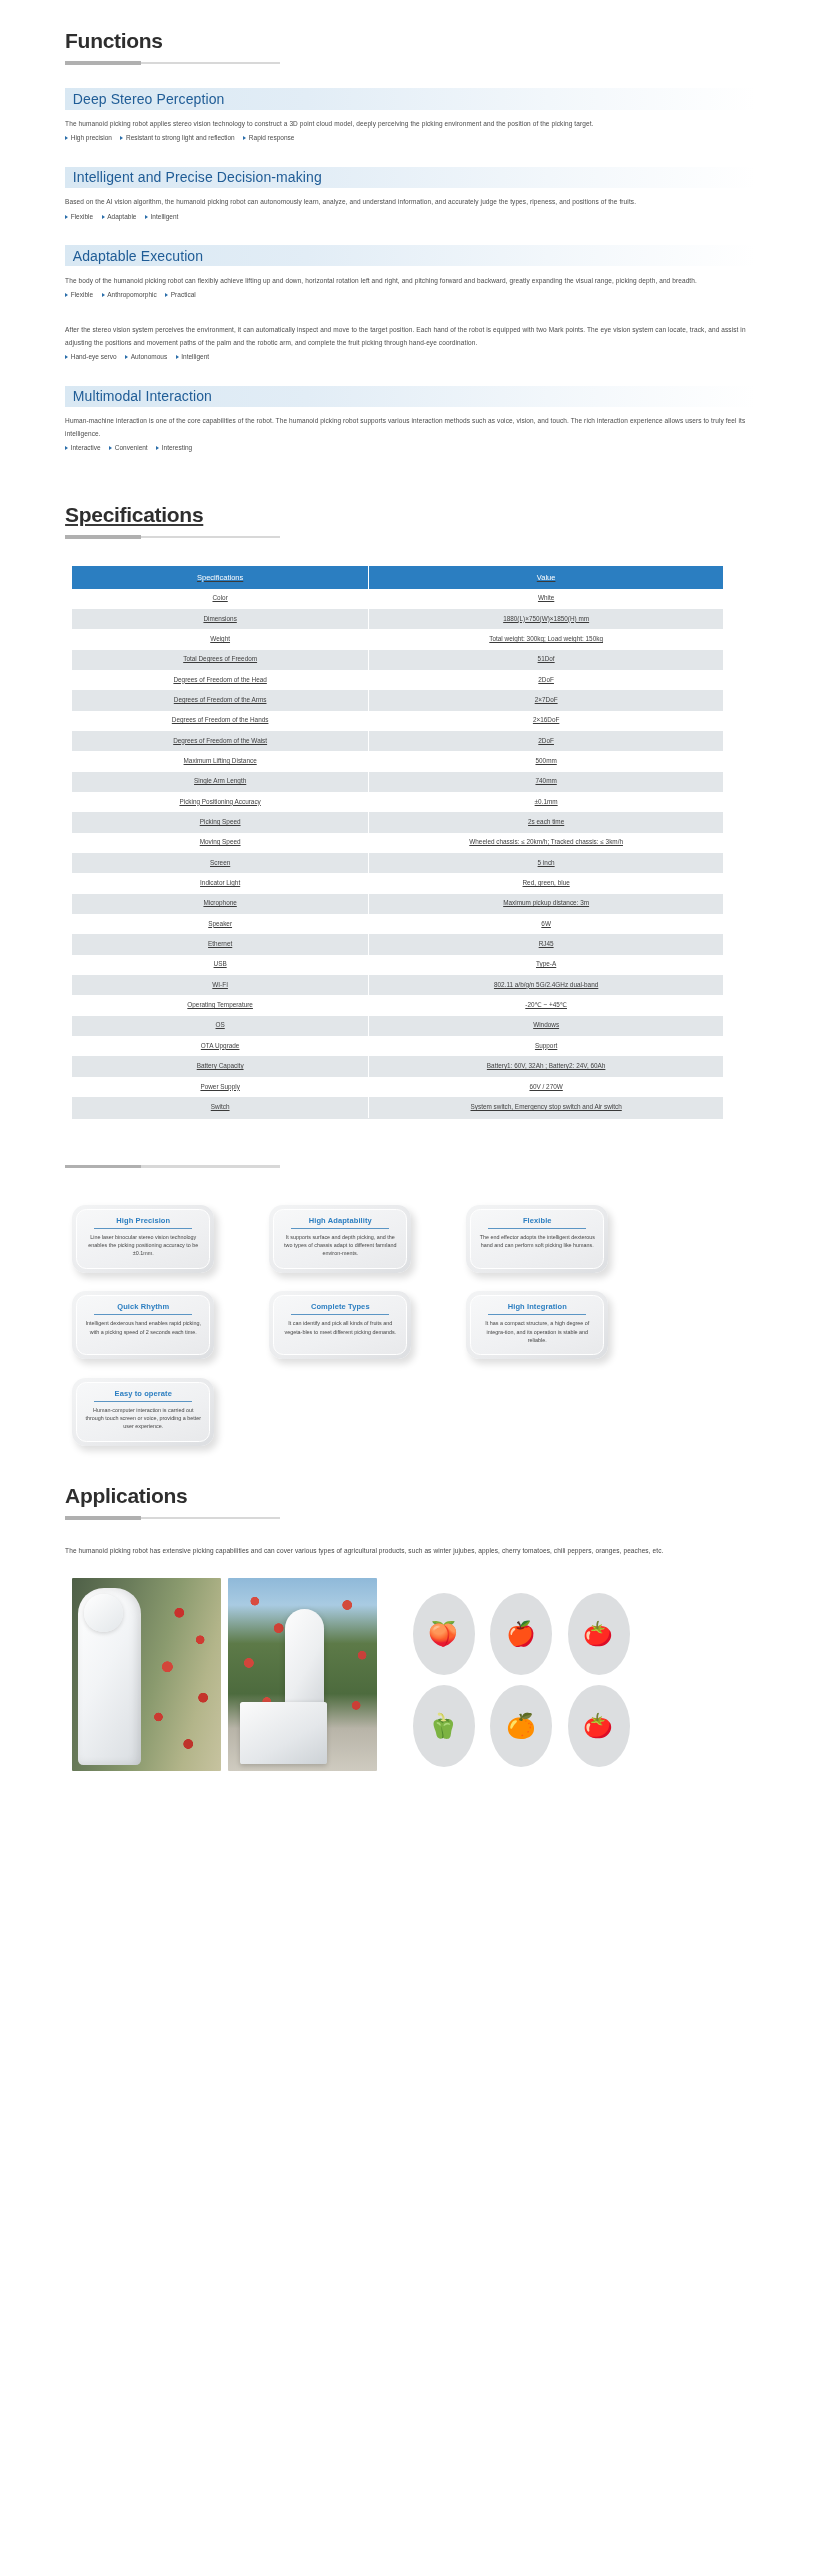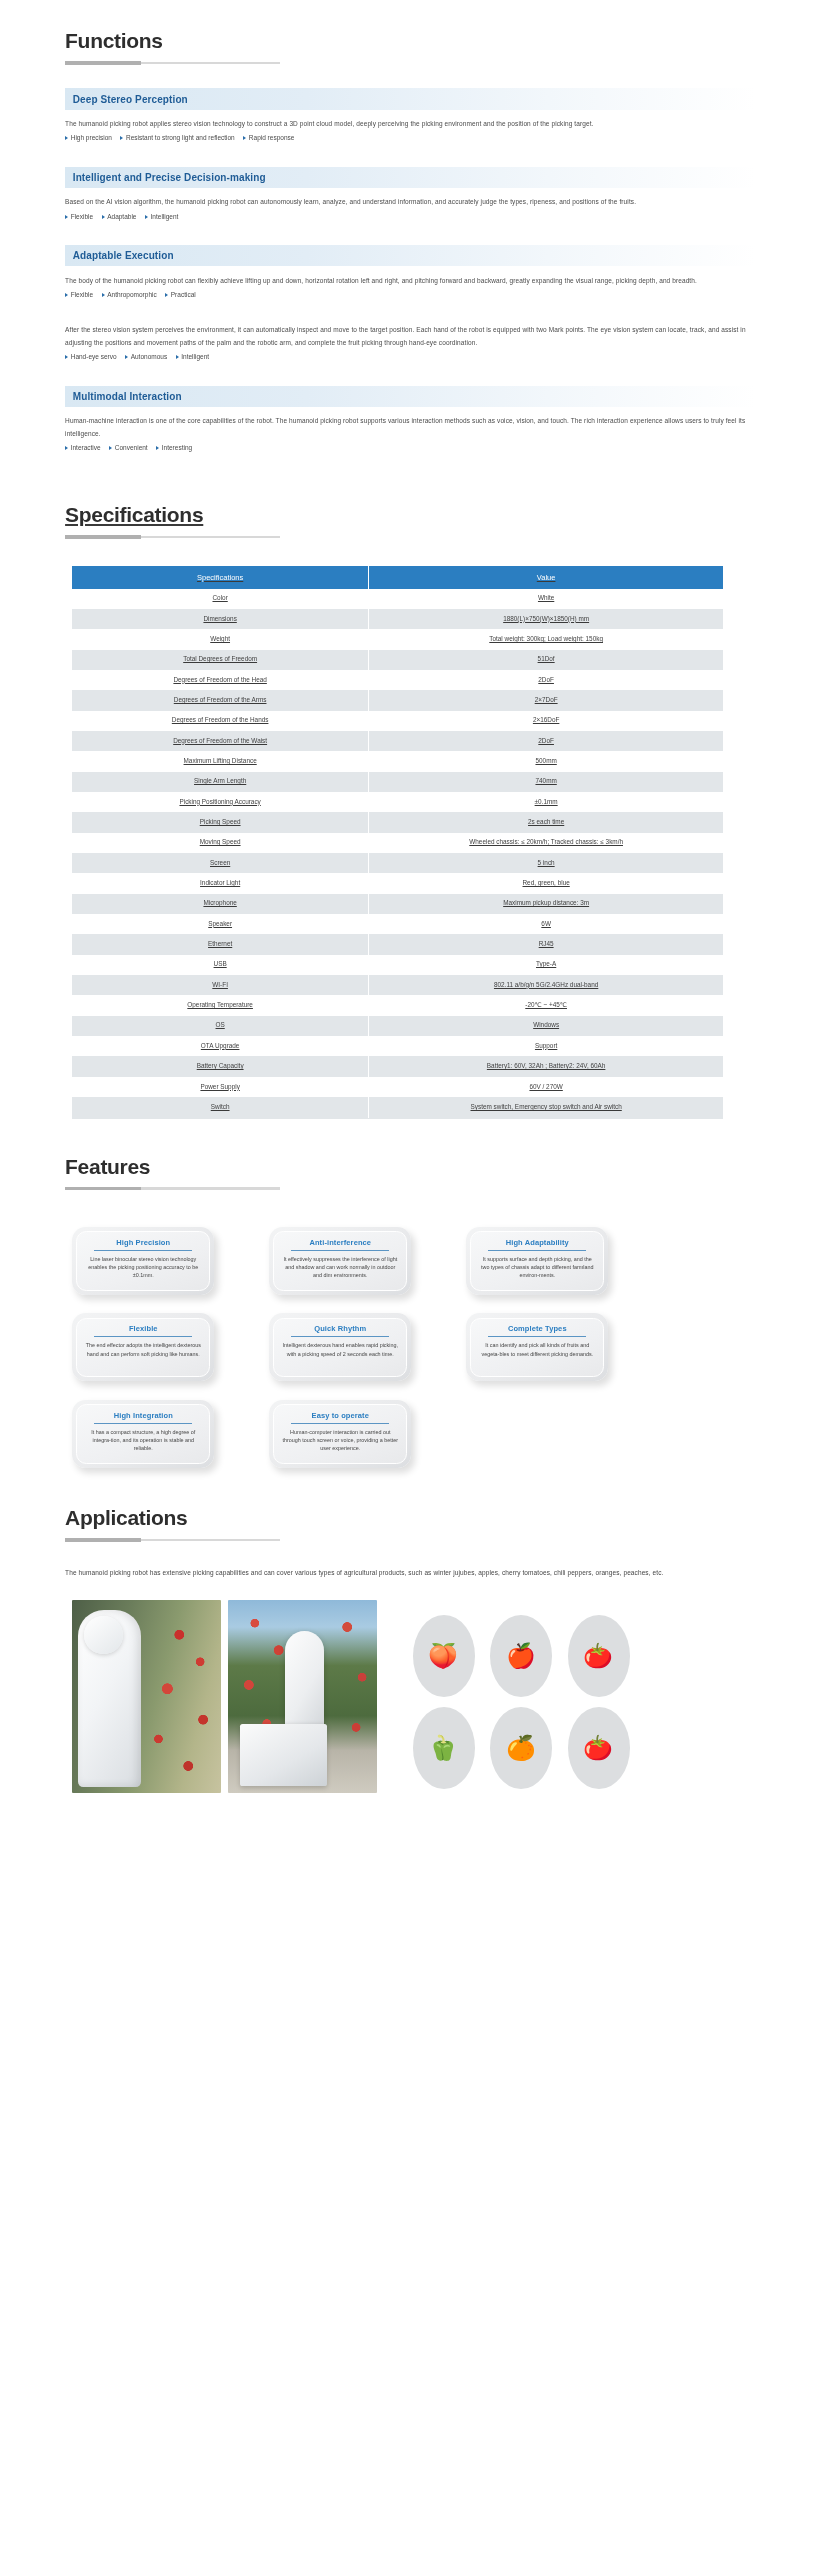--- a/index.html
+++ b/index.html
@@ -53,22 +53,22 @@
   .fn-block { margin-bottom: 22px; }
   .fn-banner {
     background: linear-gradient(90deg, #d9e8f3 0%, #e2edf6 35%, #f2f7fb 70%, #ffffff 100%);
     height: 21.6px;
     display: flex;
     align-items: center;
     padding-left: 7.7px;
     width: 100%;
   }
   .fn-banner-title {
-    font-size: 10px;
-    font-weight: bold;
+    font-size: 14px;
+    font-weight: normal;
     color: #1f5c96;
     letter-spacing: 0.1px;
   }
   .fn-body {
     margin-top: 7.2px;
     font-size: 6.5px;
     line-height: 2.0;
     color: #4a4a4a;
     letter-spacing: 0.1px;
   }
@@ -473,36 +473,28 @@
           <tr>
             <td class="col-spec">Switch</td>
             <td class="col-val">System switch, Emergency stop switch and Air switch</td>
           </tr>
         </tbody>
     </table>
   </section>
 
   <section class="wrap" id="features-section">
     <div class="sect-head">
-      <div class="sect-title">Features</div>
       <div class="sect-rule"></div>
     </div>
     <div class="feat-grid" id="feature-grid">
         <div class="feat-card">
           <div class="feat-inner">
             <div class="feat-title">High Precision</div>
             <div class="feat-divider"></div>
             <div class="feat-text">Line laser binocular stereo vision technology enables the picking positioning accuracy to be ±0.1mm.</div>
-          </div>
-        </div>
-        <div class="feat-card">
-          <div class="feat-inner">
-            <div class="feat-title">Anti-interference</div>
-            <div class="feat-divider"></div>
-            <div class="feat-text">It effectively suppresses the interference of light and shadow and can work normally in outdoor and dim environments.</div>
           </div>
         </div>
         <div class="feat-card">
           <div class="feat-inner">
             <div class="feat-title">High Adaptability</div>
             <div class="feat-divider"></div>
             <div class="feat-text">It supports surface and depth picking, and the two types of chassis adapt to different farmland environ-ments.</div>
           </div>
         </div>
         <div class="feat-card">

